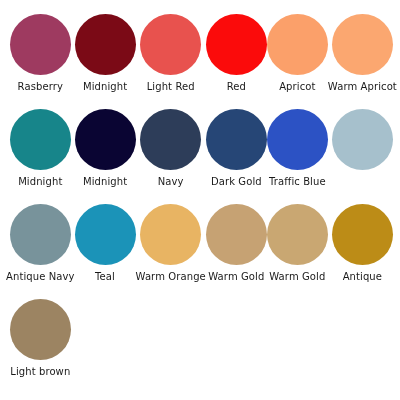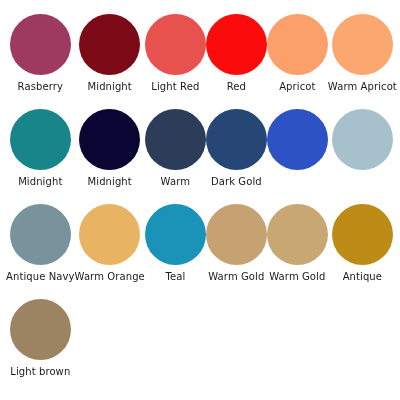--- a/index.html
+++ b/index.html
@@ -84,43 +84,44 @@
     <div class="swatch-cell">
       <div class="swatch-dot" style="background-color: rgb(23, 133, 138);"></div>
       <div class="swatch-label">Midnight</div>
     </div>
     <div class="swatch-cell">
       <div class="swatch-dot" style="background-color: rgb(10, 5, 51);"></div>
       <div class="swatch-label">Midnight</div>
     </div>
     <div class="swatch-cell">
       <div class="swatch-dot" style="background-color: rgb(45, 61, 89);"></div>
-      <div class="swatch-label">Warm</div>
+      <div class="swatch-label">Navy</div>
     </div>
     <div class="swatch-cell">
       <div class="swatch-dot" style="background-color: rgb(38, 70, 118);"></div>
       <div class="swatch-label">Dark Gold</div>
     </div>
     <div class="swatch-cell">
       <div class="swatch-dot" style="background-color: rgb(44, 82, 196);"></div>
+      <div class="swatch-label">Traffic Blue</div>
     </div>
     <div class="swatch-cell">
       <div class="swatch-dot" style="background-color: rgb(166, 192, 204);"></div>
     </div>
     <div class="swatch-cell">
       <div class="swatch-dot" style="background-color: rgb(120, 147, 155);"></div>
       <div class="swatch-label">Antique Navy</div>
     </div>
     <div class="swatch-cell">
+      <div class="swatch-dot" style="background-color: rgb(27, 147, 184);"></div>
+      <div class="swatch-label">Teal</div>
+    </div>
+    <div class="swatch-cell">
       <div class="swatch-dot" style="background-color: rgb(232, 180, 99);"></div>
       <div class="swatch-label">Warm Orange</div>
-    </div>
-    <div class="swatch-cell">
-      <div class="swatch-dot" style="background-color: rgb(27, 147, 184);"></div>
-      <div class="swatch-label">Teal</div>
     </div>
     <div class="swatch-cell">
       <div class="swatch-dot" style="background-color: rgb(198, 162, 115);"></div>
       <div class="swatch-label">Warm Gold</div>
     </div>
     <div class="swatch-cell">
       <div class="swatch-dot" style="background-color: rgb(201, 167, 114);"></div>
       <div class="swatch-label">Warm Gold</div>
     </div>
     <div class="swatch-cell">

